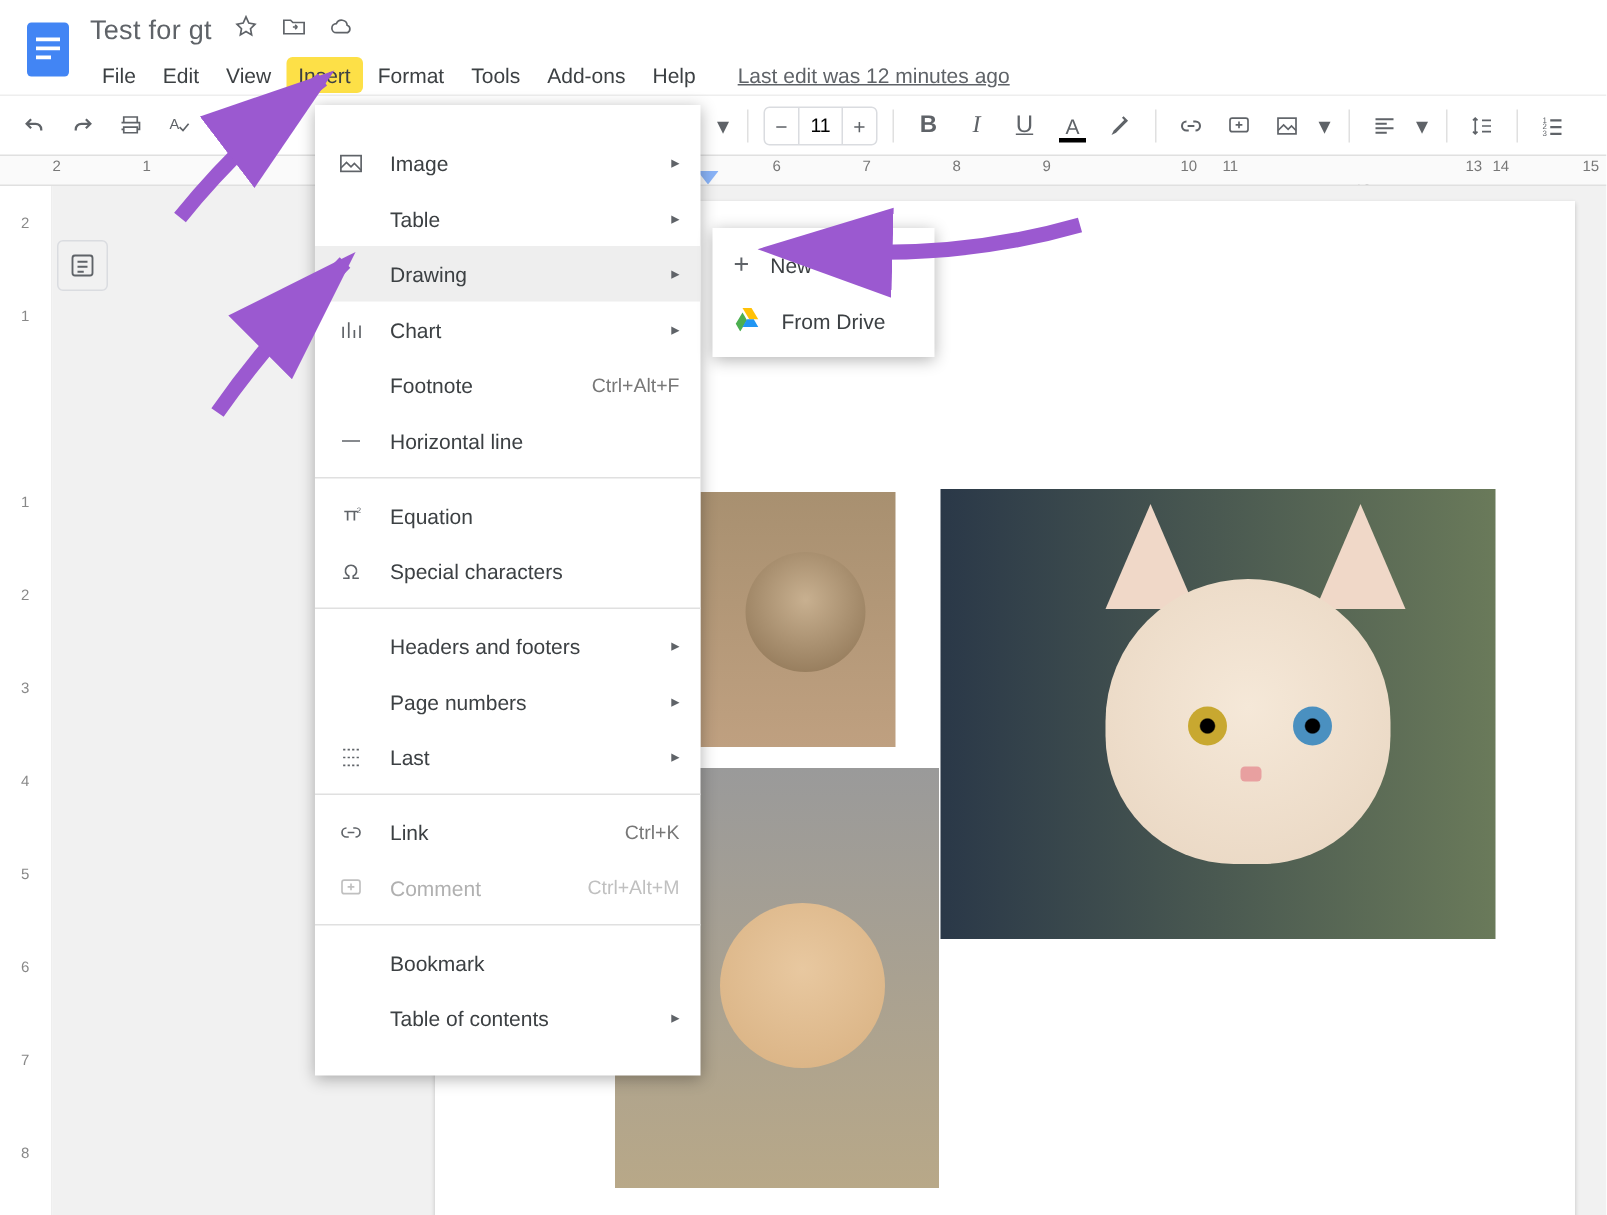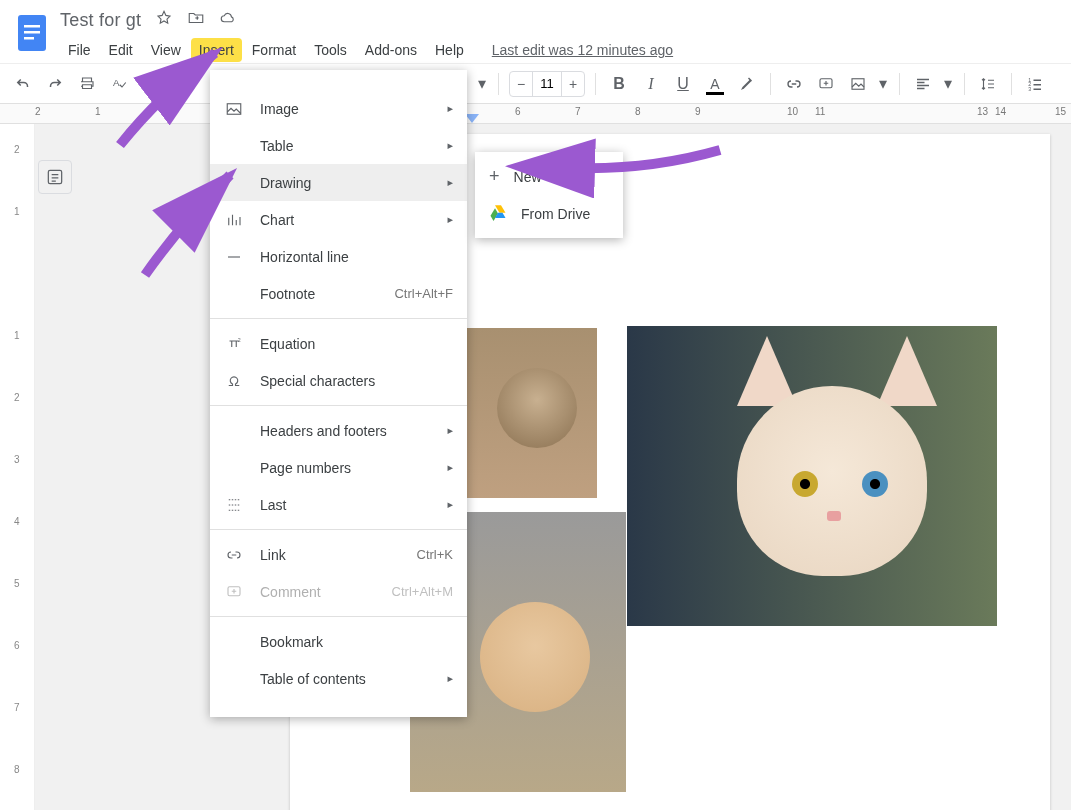--- a/index.html
+++ b/index.html
@@ -350,31 +350,31 @@
   <div class="dd-item">
     <span class="dd-icon">
         <svg viewBox="0 0 24 24">
           <path d="M5 19V9M10 19V5M15 19v-7M20 19V8"></path>
         </svg>
       </span>
     <span class="dd-label">Chart</span>
     <span class="dd-arrow">▸</span>
   </div>
   <div class="dd-item">
-    <span class="dd-icon">
-        <svg viewBox="0 0 24 24">
-          <path d="M4 12h16"></path>
-        </svg>
-      </span>
-    <span class="dd-label">Horizontal line</span>
-  </div>
-  <div class="dd-item">
     <span class="dd-icon"></span>
     <span class="dd-label">Footnote</span>
     <span class="dd-shortcut">Ctrl+Alt+F</span>
+  </div>
+  <div class="dd-item">
+    <span class="dd-icon">
+        <svg viewBox="0 0 24 24">
+          <path d="M4 12h16"></path>
+        </svg>
+      </span>
+    <span class="dd-label">Horizontal line</span>
   </div>
   <div class="dd-sep"></div>
   <div class="dd-item">
     <span class="dd-icon">
         <svg viewBox="0 0 24 24">
           <path d="M6 8h12M9 8v8M15 8v8"></path>
           <text x="17" y="9" font-size="7" stroke="none" fill="#5f6368">2</text>
         </svg>
       </span>
     <span class="dd-label">Equation</span>

